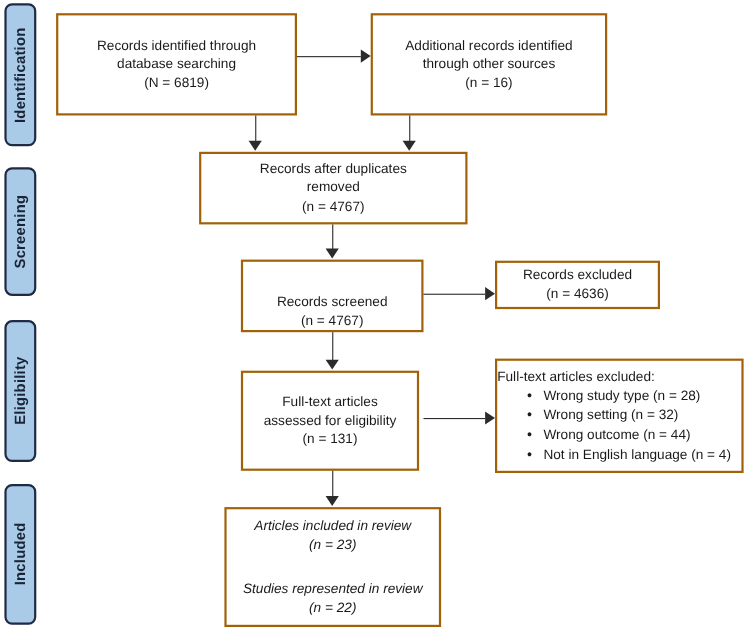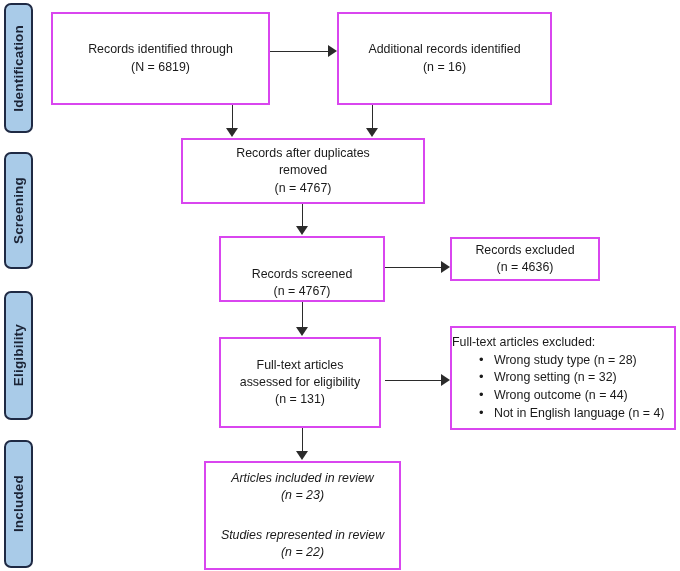--- a/index.html
+++ b/index.html
@@ -34,21 +34,21 @@
     font-weight: bold;
     color: #1b2436;
     letter-spacing: 0.2px;
     white-space: nowrap;
   }
 
   
   .flow-box {
     position: absolute;
     background: #ffffff;
-    border: 2px solid #d946ef;
+    border: 2px solid #a16207;
     box-sizing: border-box;
     display: flex;
     flex-direction: column;
     align-items: center;
     justify-content: center;
     text-align: center;
     font-size: 12.4px;
     color: #1a1a1a;
     line-height: 1.38;
   }
@@ -130,25 +130,27 @@
   <div class="stage-tab" style="left:4px; top:291px; width:29px; height:129px;">
     <span class="stage-label">Eligibility</span>
   </div>
 
   <div class="stage-tab" style="left:4px; top:440px; width:29px; height:128px;">
     <span class="stage-label">Included</span>
   </div>
 
   <div class="flow-box" style="left:51px; top:12px; width:219px; height:93px;">
     <span class="line">Records identified through</span>
+    <span class="line">database searching</span>
     <span class="line">(N = 6819)</span>
   </div>
 
   <div class="flow-box" style="left:337px; top:12px; width:215px; height:93px;">
     <span class="line">Additional records identified</span>
+    <span class="line">through other sources</span>
     <span class="line">(n = 16)</span>
   </div>
 
   <div class="conn-h" style="left:270px; top:51px; width:58px;"></div>
   <div class="arrow-right" style="left:328px; top:45px;"></div>
 
   <div class="conn-v" style="left:232px; top:105px; height:24px;"></div>
   <div class="arrow-down" style="left:226px; top:128px;"></div>
 
   <div class="conn-v" style="left:372px; top:105px; height:24px;"></div>

